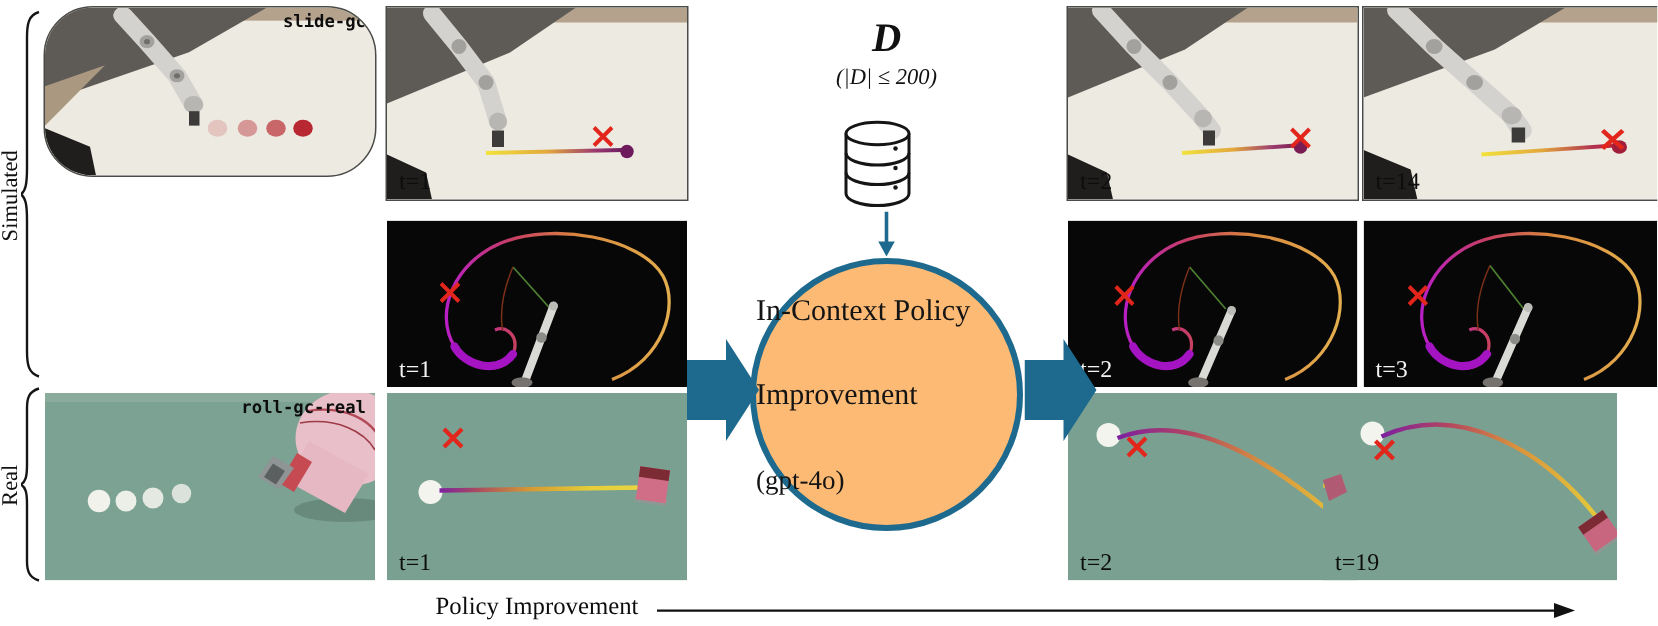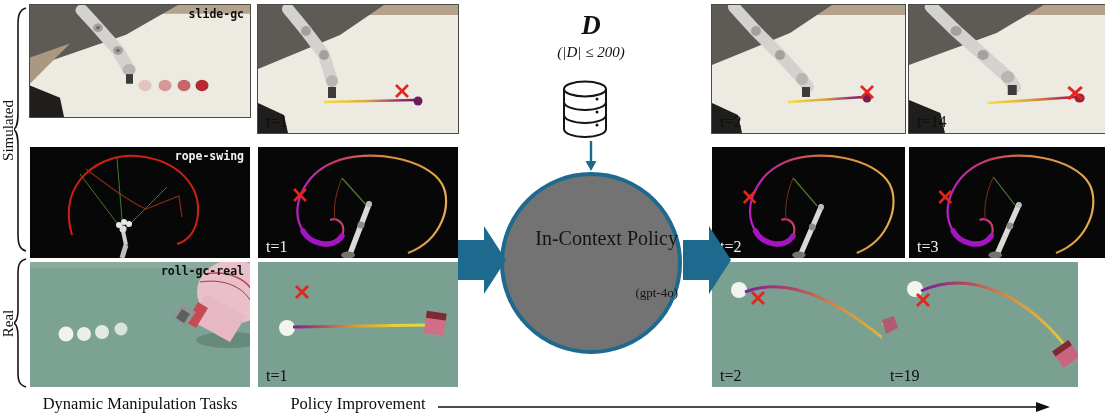--- a/index.html
+++ b/index.html
@@ -10,45 +10,45 @@
   .sim-border{outline:1px solid #4a4a46;}
   .task-label{position:absolute;top:3px;right:6px;font-family:"DejaVu Sans Mono","Liberation Mono",monospace;
               font-size:11.5px;font-weight:bold;letter-spacing:0;line-height:1.1;}
   .t-label{position:absolute;bottom:3px;left:8px;font-size:16px;line-height:1;}
   .dark-text{color:#0d0d0d;}
   .light-text{color:#f2f2f2;}
   .vlabel{position:absolute;white-space:nowrap;transform:rotate(-90deg);transform-origin:center;
           font-size:15px;color:#111;}
   .caption{position:absolute;font-size:16.5px;color:#0d0d0d;text-align:center;}
   #icpi-circle{position:absolute;left:500px;top:172px;width:182px;height:182px;border-radius:50%;
-               border:4px solid #1e6a8e;background:#737373;box-sizing:border-box;z-index:3;
-               display:flex;flex-direction:column;align-items:flex-end;justify-content:center;gap:32px;}
+               border:4px solid #1e6a8e;background:#fdba74;box-sizing:border-box;z-index:3;
+               display:flex;flex-direction:column;align-items:flex-start;justify-content:center;gap:32px;}
   #icpi-circle .line{font-size:20px;color:#141414;line-height:1.2;}
-  #icpi-circle .model{font-size:13px;color:#141414;margin-top:3px;}
+  #icpi-circle .model{font-size:18px;color:#141414;margin-top:3px;}
   .ds-symbol{position:absolute;left:500px;top:10px;width:182px;text-align:center;
              font-size:27px;font-weight:bold;font-style:italic;color:#111;}
   .ds-constraint{position:absolute;left:500px;top:44px;width:182px;text-align:center;
                  font-size:15px;font-style:italic;color:#111;}
   .zarrow{position:absolute;z-index:4;}
 </style>
 </head>
 <body>
 
 <div id="fig">
 
   <div class="vlabel" style="left:-24px;top:122px;width:64px;text-align:center;">Simulated</div>
   <svg class="zarrow" style="left:14px;top:7px;z-index:1;" width="13" height="245" viewBox="0 0 13 245">
     <path d="M12,1 C5,3 4,9 4,18 L4,105 C4,116 3,120 0,122.5 C3,125 4,129 4,140 L4,227 C4,236 5,242 12,244" fill="none" stroke="#151515" stroke-width="1.6"></path>
   </svg>
   <div class="vlabel" style="left:-7px;top:315px;width:30px;text-align:center;">Real</div>
   <svg class="zarrow" style="left:14px;top:258px;z-index:1;" width="13" height="130" viewBox="0 0 13 130">
     <path d="M12,1 C5,3 4,8 4,14 L4,52 C4,60 3,63 0,65 C3,67 4,70 4,78 L4,116 C4,122 5,127 12,129" fill="none" stroke="#151515" stroke-width="1.6"></path>
   </svg>
 
-  <div class="cell sim-border" style="left:30px;top:5px;width:220px;height:112px;">
+  <div class="cell sim-border" style="left:30px;top:5px;width:220px;height:112px;border-radius:32px;">
     <svg viewBox="0 0 220 128" preserveAspectRatio="none">
       <rect width="220" height="128" fill="#edeae1"></rect>
       <rect x="0" y="0" width="220" height="10" fill="#b5a28c"></rect>
       <polygon points="0,0 148,0 96,34 0,72" fill="#5e5b57"></polygon>
       <polygon points="0,60 40,44 0,90" fill="#ab9880"></polygon>
       <polygon points="0,92 30,106 34,128 0,128" fill="#1f1e1d"></polygon>
       <path d="M52,6 L68,26 L88,52 L99,74" stroke="#d4d2cf" stroke-width="13" stroke-linecap="round" fill="none"></path>
       <circle cx="68" cy="26" r="5" fill="#a3a19e"></circle>
         <circle cx="88" cy="52" r="5" fill="#a3a19e"></circle>
       <circle cx="68" cy="26" r="2" fill="#6f6e6c"></circle>
@@ -137,37 +137,20 @@
       <circle cx="88" cy="72" r="6" fill="#b8b6b3"></circle>
       <rect x="88" y="80" width="8" height="10" fill="#3c3b3a"></rect>
       <line x1="70" y1="98" x2="149" y2="92" stroke="url(#gT3)" stroke-width="2.6"></line>
       <circle cx="152" cy="93" r="4.5" fill="#a01e3a"></circle>
       <line x1="142" y1="82" x2="154" y2="94" stroke="#e2261c" stroke-width="2.8"></line>
       <line x1="154" y1="82" x2="142" y2="94" stroke="#e2261c" stroke-width="2.8"></line>
     </svg>
     <div class="t-label dark-text">t=14</div>
   </div>
 
-  <div class="cell" style="left:30px;top:147px;width:220px;height:111px;">
-    <svg viewBox="0 0 220 111" preserveAspectRatio="none">
-      <rect width="220" height="111" fill="#070707"></rect>
-      <path d="M42,88 C26,34 72,6 106,9 C146,12 174,38 167,74 C164,86 157,94 147,97" fill="none" stroke="#d11f14" stroke-width="2"></path>
-      <path d="M56,22 C82,42 102,56 116,62 L149,49 L152,70" fill="none" stroke="#7e2a12" stroke-width="1.3"></path>
-      <line x1="93" y1="84" x2="50" y2="27" stroke="#3f7b2c" stroke-width="1"></line>
-      <line x1="93" y1="84" x2="87" y2="11" stroke="#3f7b2c" stroke-width="1"></line>
-      <line x1="93" y1="84" x2="137" y2="40" stroke="#3f7b2c" stroke-width="1"></line>
-      <line x1="93" y1="84" x2="96" y2="98" stroke="#cfcfcd" stroke-width="4"></line>
-      <line x1="96" y1="98" x2="92" y2="111" stroke="#bdbdbb" stroke-width="5"></line>
-      <circle cx="89" cy="78" r="3" fill="#e8e8e8"></circle>
-        <circle cx="94" cy="75" r="3" fill="#e8e8e8"></circle>
-      <circle cx="99" cy="77" r="3" fill="#e8e8e8"></circle>
-        <circle cx="93" cy="82" r="3.5" fill="#dcdcda"></circle>
-    </svg>
-    <div class="task-label light-text">rope-swing</div>
-  </div>
 
   <div class="cell" style="left:258px;top:147px;width:200px;height:111px;">
     <svg viewBox="0 0 200 111" preserveAspectRatio="none">
       <defs>
           <linearGradient id="gS1" x1="0" y1="0" x2="1" y2="0">
         <stop offset="0%" stop-color="#b81fc4"></stop>
             <stop offset="30%" stop-color="#c73f63"></stop>
         <stop offset="60%" stop-color="#d98a3e"></stop>
             <stop offset="100%" stop-color="#e3ae4e"></stop>
       </linearGradient>
@@ -345,27 +328,27 @@
     <line x1="7" y1="0" x2="7" y2="21" stroke="#1e6a8e" stroke-width="2.4"></line>
     <polygon points="1.5,20 12.5,20 7,30" fill="#1e6a8e"></polygon>
   </svg>
 
   <svg class="zarrow" style="left:458px;top:226px;" width="50" height="68" viewBox="0 0 50 68">
     <polygon points="0,14 26,14 26,0 48,34 26,68 26,54 0,54" fill="#1e6a8e"></polygon>
   </svg>
 
   <div id="icpi-circle">
     <div class="line">In-Context Policy</div>
+    <div class="line">Improvement</div>
     <div class="model">(gpt-4o)</div>
   </div>
 
   <svg class="zarrow" style="left:683px;top:226px;" width="50" height="68" viewBox="0 0 50 68">
     <polygon points="0,14 26,14 26,0 48,34 26,68 26,54 0,54" fill="#1e6a8e"></polygon>
   </svg>
 
-  <div class="caption" style="left:30px;top:394px;width:220px;">Dynamic Manipulation Tasks</div>
   <div class="caption" style="left:258px;top:394px;width:200px;">Policy Improvement</div>
   <svg class="zarrow" style="left:436px;top:400px;" width="616" height="14" viewBox="0 0 616 14">
     <line x1="2" y1="7" x2="600" y2="7" stroke="#111111" stroke-width="1.5"></line>
     <polygon points="600,2 614,7 600,12" fill="#111111"></polygon>
   </svg>
 
 </div>
 
 </body></html>

